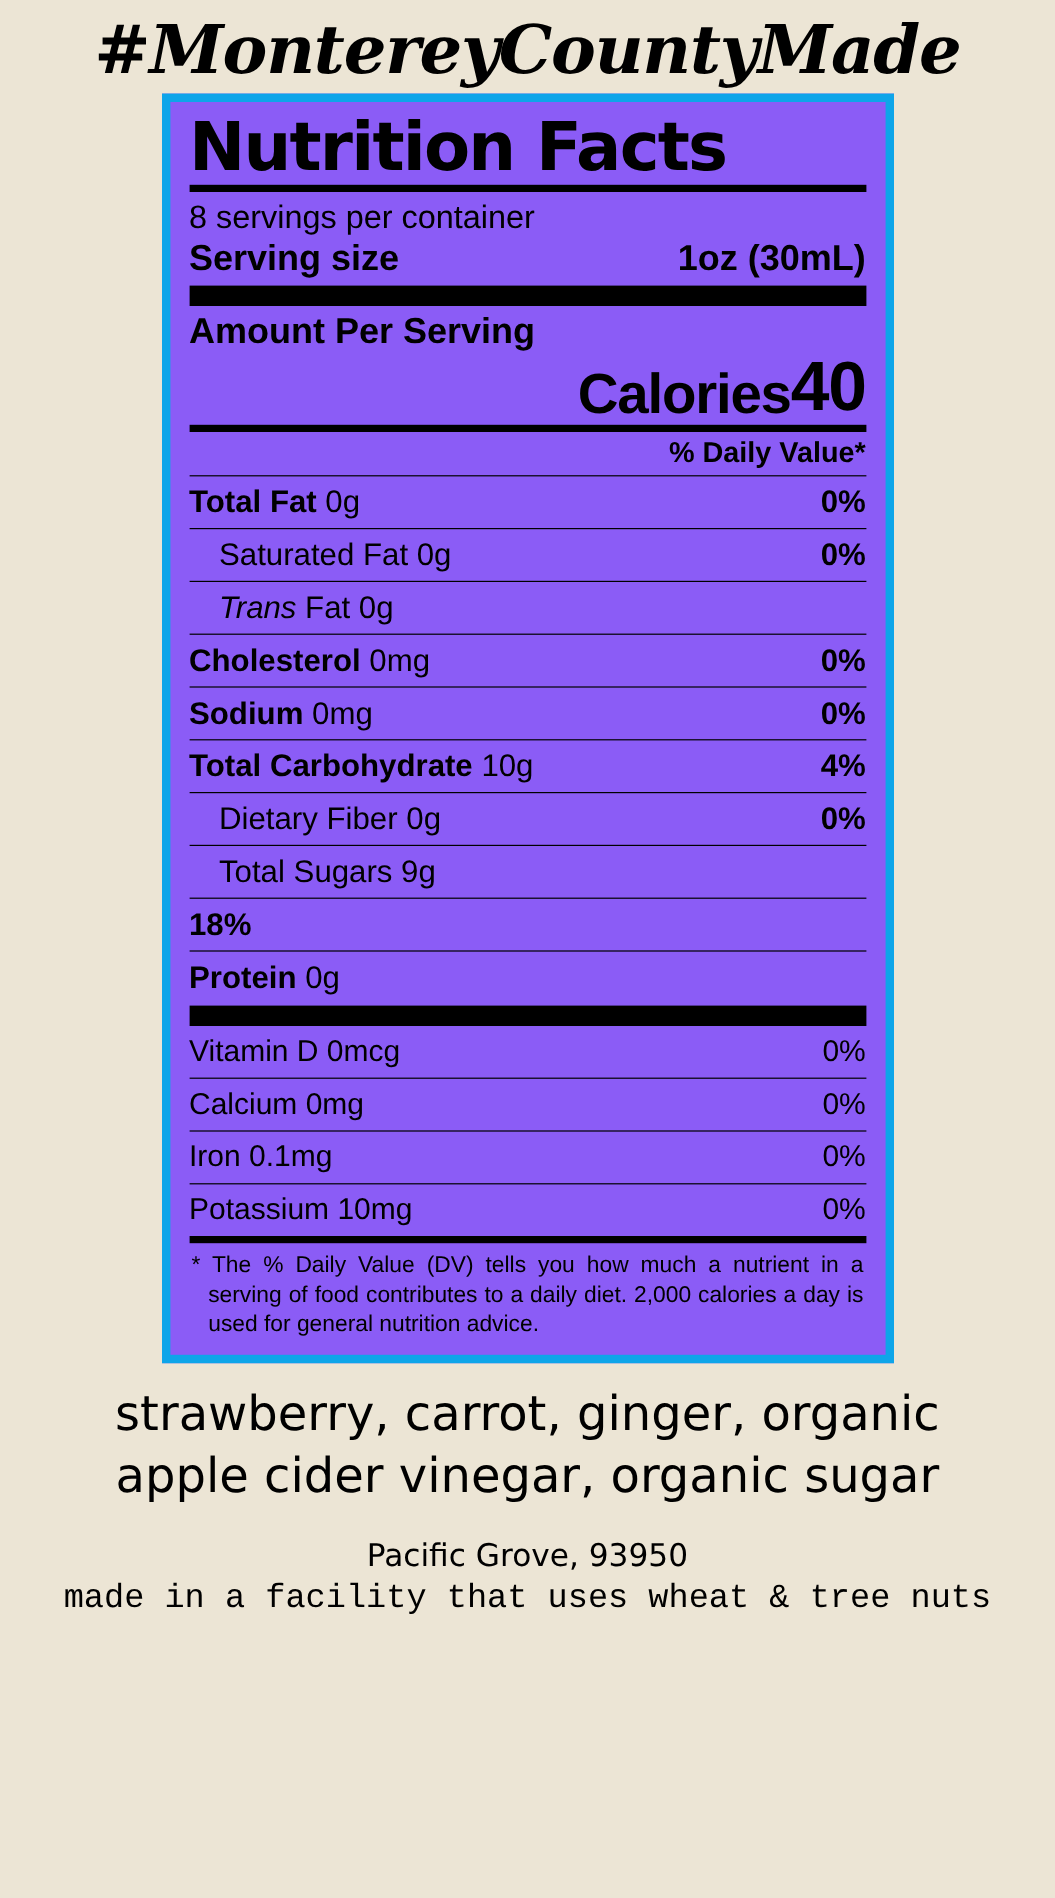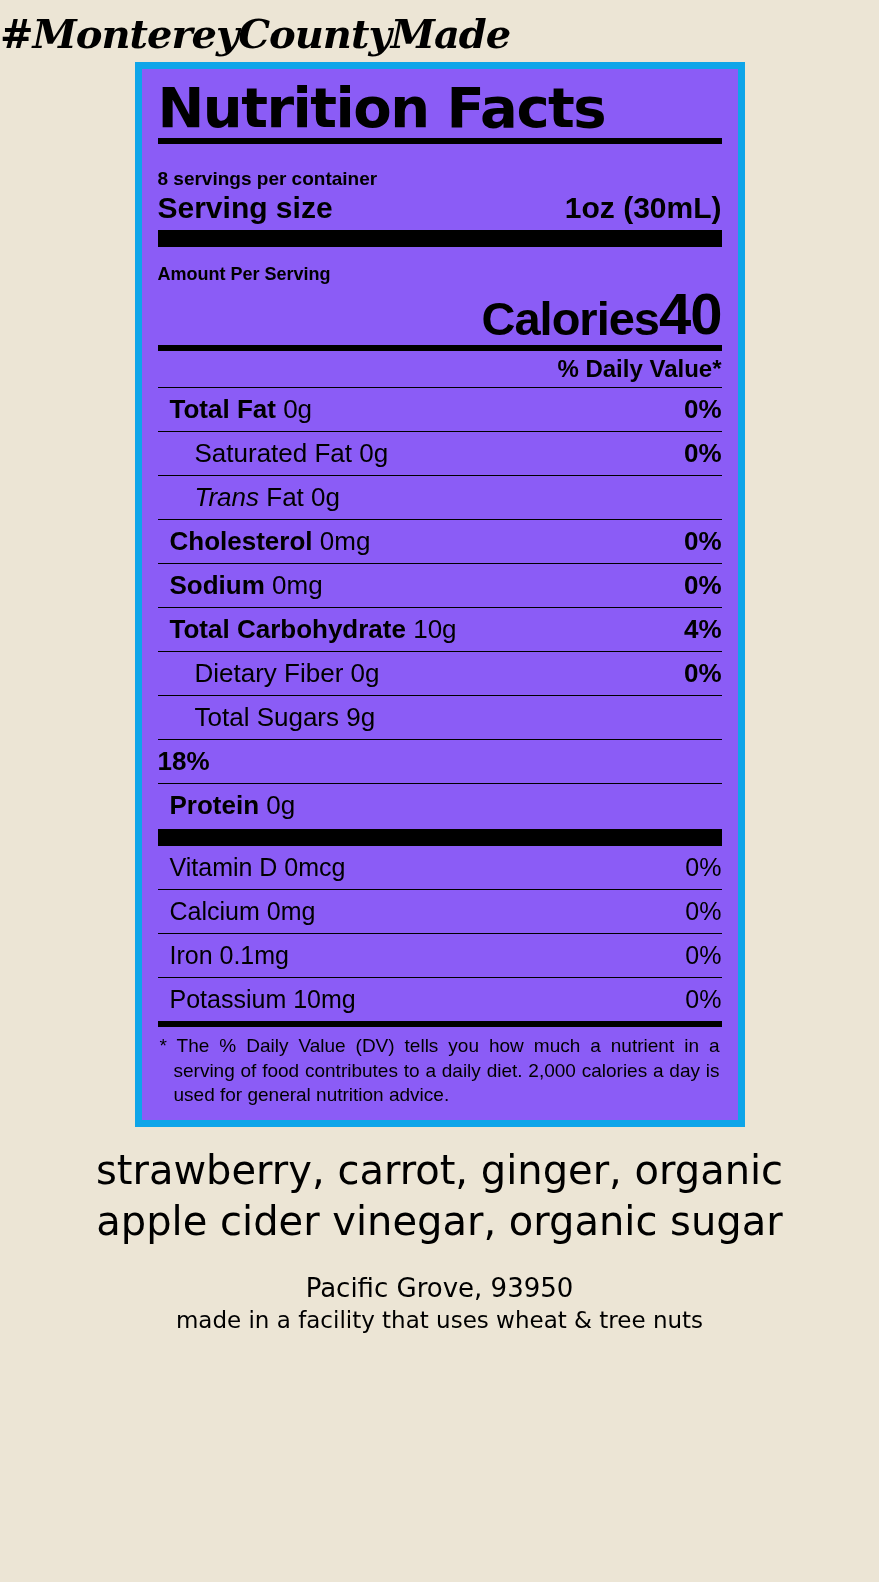--- a/index.html
+++ b/index.html
@@ -16,25 +16,25 @@
   }
   .page {
     position: relative;
     width: 879px;
     height: 1582px;
     box-sizing: border-box;
   }
 
   
   .hashtag {
-    text-align: left;
+    text-align: center;
     font-family: "DejaVu Serif", serif;
     font-style: italic;
     font-weight: bold;
-    font-size: 40px;
+    font-size: 56px;
     letter-spacing: -1px;
     line-height: 1;
     padding-top: 14px;
     padding-bottom: 8px;
     white-space: nowrap;
   }
 
   
   .nf-wrap {
     width: 610px;
@@ -50,39 +50,37 @@
     font-weight: bold;
     font-size: 56px;
     line-height: 1.02;
     letter-spacing: -1.5px;
     padding: 4px 0 2px 0;
   }
   .rule-med  { border-bottom: 6px solid #000; }
   .rule-black{ background:#000; height:17px; }
 
   .servings {
-    font-size: 19px;
+    font-size: 27px;
     line-height: 1.25;
-    padding: 23px 0 0 0;
-    font-weight: bold;
+    padding: 5px 0 0 0;
   }
   .serving-size-row {
     display: flex;
     justify-content: space-between;
     align-items: baseline;
     font-weight: bold;
     font-size: 30px;
     padding-bottom: 5px;
   }
 
   .amount-per {
     font-weight: bold;
-    font-size: 18px;
+    font-size: 30px;
     padding-top: 5px;
-    margin-top: 12px;
   }
   .calories-row {
     display: flex;
     justify-content: flex-end;
     align-items: flex-end;
     padding-bottom: 2px;
   }
   .calories-label {
     font-weight: bold;
     font-size: 47px;
@@ -104,21 +102,21 @@
   }
 
   .nf-row {
     display: flex;
     justify-content: space-between;
     align-items: baseline;
     font-size: 26px;
     padding: 6px 0 6px 0;
     border-top: 1px solid #000;
   }
-  .nf-row .left { white-space: nowrap; margin-left: 12px; }
+  .nf-row .left { white-space: nowrap; }
   .nf-row .right { font-weight: bold; white-space: nowrap; }
   .nf-row.indent1 .left { padding-left: 25px; }
   .nf-row.indent2 .left { padding-left: 50px; }
   .bold { font-weight: bold; }
   .ital { font-style: italic; }
 
   .vits .nf-row { font-size: 25px; padding: 7px 0 7px 0; }
   .vits .nf-row .right { font-weight: normal; }
 
   .footnote {
@@ -138,23 +136,24 @@
     padding: 18px 40px 0 40px;
   }
   .producer {
     text-align: center;
     font-size: 26px;
     line-height: 1.22;
     padding-top: 26px;
   }
   .facility {
     text-align: center;
-    font-size: 23px;
+    font-size: 28px;
     line-height: 1.2;
     padding-top: 2px;
+    font-family: Liberation Mono, monospace;
   }
 </style>
 </head>
 <body>
 
 <div class="page">
 
   <div class="hashtag">#MontereyCountyMade</div>
 
   <div class="nf-wrap">

